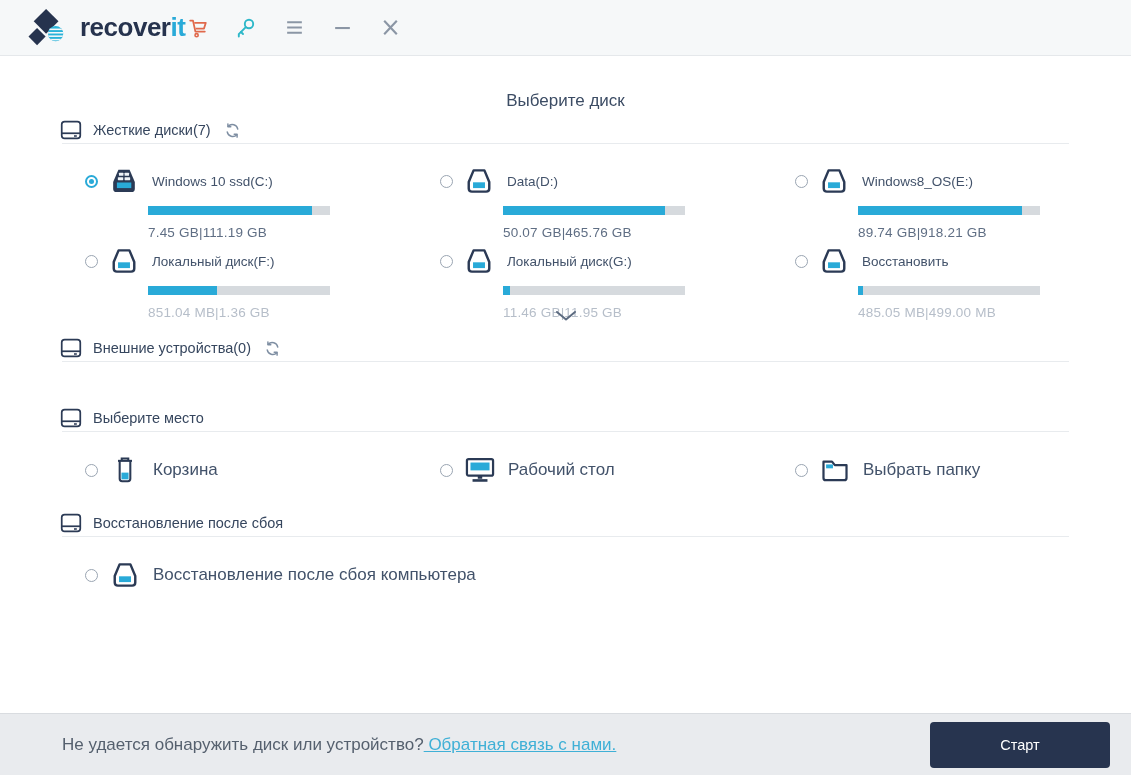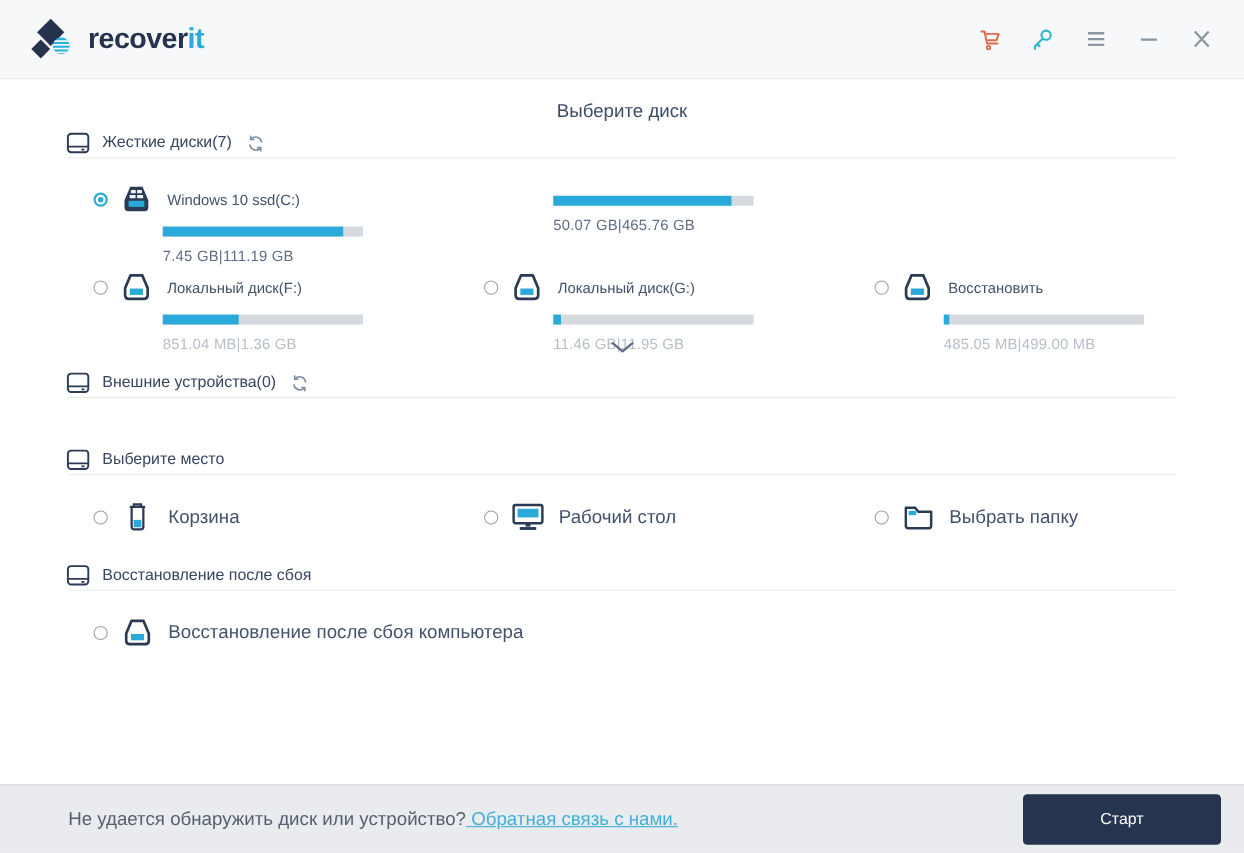--- a/index.html
+++ b/index.html
@@ -1,23 +1,23 @@
 <!DOCTYPE html>
 <html><head>
 <meta charset="utf-8">
 <style>
   * { margin:0; padding:0; box-sizing:border-box; }
   html,body { background:#d0d3d8; }
   body { font-family:"Liberation Sans","DejaVu Sans",sans-serif; }
   .window { position:relative; width:1131px; height:775px; background:#ffffff; overflow:hidden; margin:0 auto; }
 
   
-  .topbar { position:absolute; top:0; left:0; right:0; height:72px; background:#f6f8f9;
+  .topbar { position:absolute; top:0; left:0; right:0; height:56px; background:#f6f8f9;
             border-bottom:1px solid #e5e8eb; display:flex; align-items:center;
-            justify-content:space-between; padding:0 26px; }
+            padding:0 26px; }
   .logo { display:flex; align-items:center; gap:10px; }
   .brand { font-size:26px; font-weight:bold; color:#26334e; letter-spacing:-0.5px; }
   .brand .accent { color:#29aad8; }
   .topbar-actions { display:flex; align-items:center; gap:22px; }
   .tb-btn { background:none; border:none; width:26px; height:26px; display:flex;
             align-items:center; justify-content:center; cursor:pointer; padding:0; }
 
   
   .page-title { position:absolute; top:91px; left:0; right:0; text-align:center;
                 font-size:17px; font-weight:normal; color:#3c4c64; }
@@ -210,26 +210,50 @@
         </span>
       <span class="drive-name">Windows 10 ssd(C:)</span>
     </div>
     <div class="track">
         <div class="fill" style="width: 90%;"></div>
       </div>
     <div class="sizes">7.45 GB|111.19 GB</div>
   </div>
 
   <div class="drive-card d1">
+    <div class="drive-head">
+      <span class="radio"></span>
+      <span class="drive-ic">
+          <svg width="30" height="28">
+            <use href="#i-drive"></use>
+          </svg>
+        </span>
+      <span class="drive-name">Data(D:)</span>
+    </div>
     <div class="track">
         <div class="fill" style="width: 89%;"></div>
       </div>
     <div class="sizes">50.07 GB|465.76 GB</div>
   </div>
 
+  <div class="drive-card d2">
+    <div class="drive-head">
+      <span class="radio"></span>
+      <span class="drive-ic">
+          <svg width="30" height="28">
+            <use href="#i-drive"></use>
+          </svg>
+        </span>
+      <span class="drive-name">Windows8_OS(E:)</span>
+    </div>
+    <div class="track">
+        <div class="fill" style="width: 90%;"></div>
+      </div>
+    <div class="sizes">89.74 GB|918.21 GB</div>
+  </div>
 
   <div class="drive-card d3">
     <div class="drive-head">
       <span class="radio"></span>
       <span class="drive-ic">
           <svg width="30" height="28">
             <use href="#i-drive"></use>
           </svg>
         </span>
       <span class="drive-name">Локальный диск(F:)</span>

